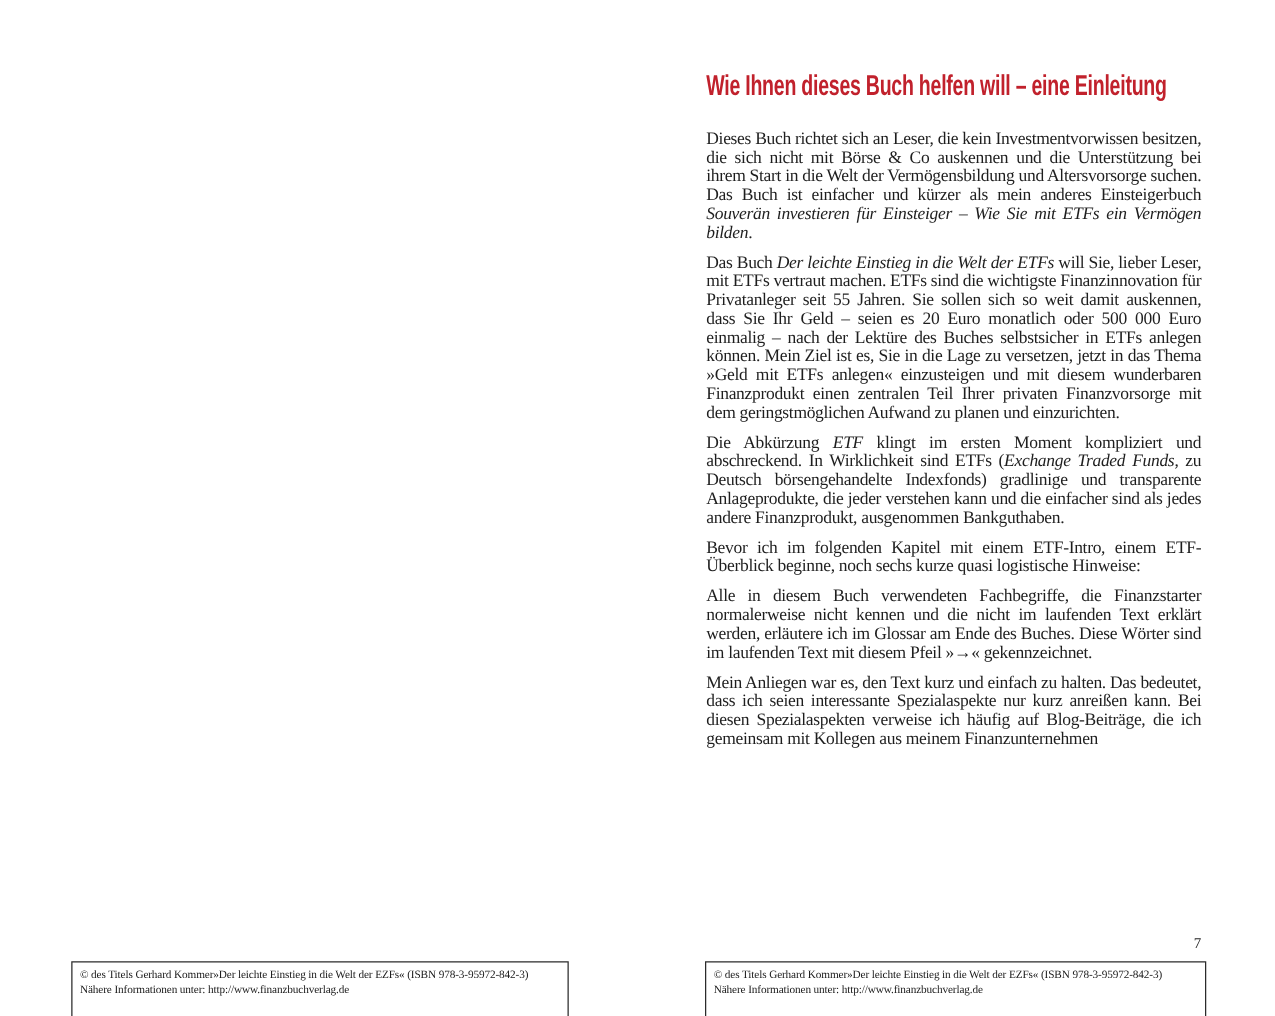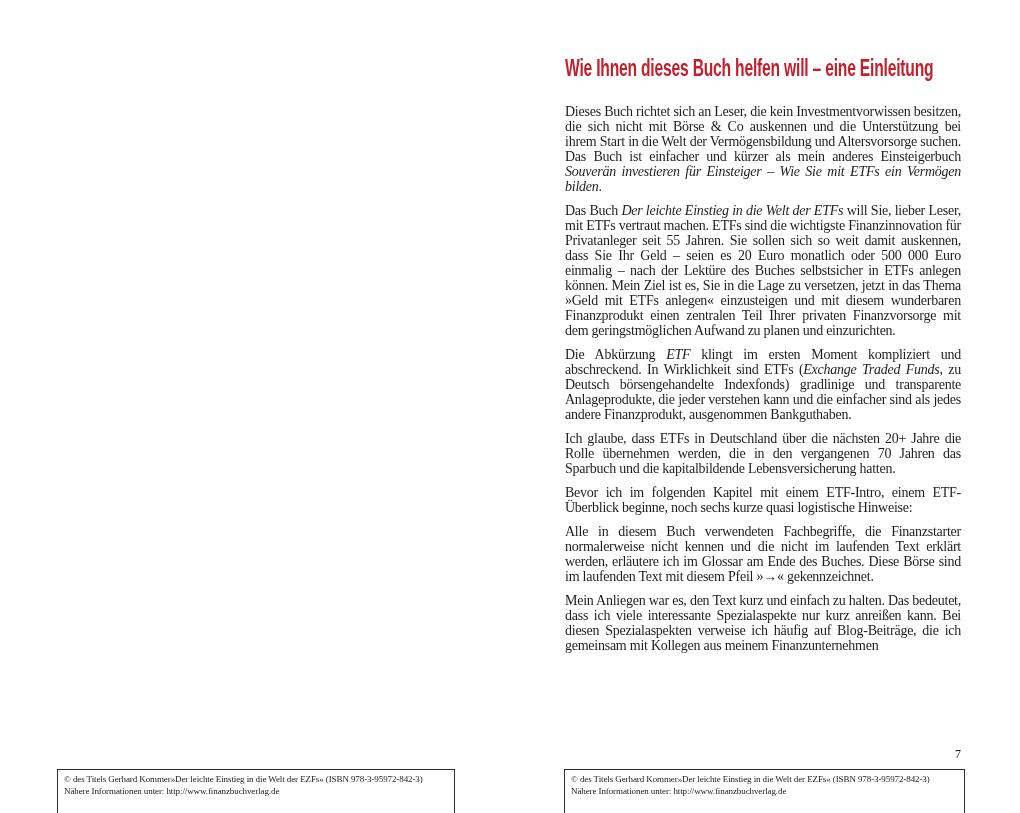--- a/index.html
+++ b/index.html
@@ -66,27 +66,26 @@
 
     <h1 class="heading">Wie Ihnen dieses Buch helfen will – eine Einleitung</h1>
 
     <div class="body-col">
       <p><span>Dieses Buch richtet sich an Leser, die kein Investmentvorwissen besitzen, die sich nicht mit Börse &amp; Co auskennen und die Unterstützung bei ihrem Start in die Welt der Vermögensbildung und Altersvorsorge suchen. Das Buch ist einfacher und kürzer als mein anderes Einsteigerbuch </span><span class="it">Souverän investieren für Einsteiger – Wie Sie mit ETFs ein Vermögen bilden</span><span>.</span></p>
 
       <p><span>Das Buch </span><span class="it">Der leichte Einstieg in die Welt der ETFs</span><span> will Sie, lieber Leser, mit ETFs vertraut machen. ETFs sind die wichtigste Finanzinnovation für Privatanleger seit 55 Jahren. Sie sollen sich so weit damit auskennen, dass Sie Ihr Geld – seien es 20 Euro monatlich oder 500 000 Euro einmalig – nach der Lektüre des Buches selbstsicher in ETFs anlegen können. Mein Ziel ist es, Sie in die Lage zu versetzen, jetzt in das Thema »Geld mit ETFs anlegen« einzusteigen und mit diesem wunderbaren Finanzprodukt einen zentralen Teil Ihrer privaten Finanzvorsorge mit dem geringstmöglichen Aufwand zu planen und einzurichten.</span></p>
 
       <p><span>Die Abkürzung </span><span class="it">ETF</span><span> klingt im ersten Moment kompliziert und abschreckend. In Wirklichkeit sind ETFs (</span><span class="it">Exchange Traded Funds</span><span>, zu Deutsch börsengehandelte Indexfonds) gradlinige und transparente Anlageprodukte, die jeder verstehen kann und die einfacher sind als jedes andere Finanzprodukt, ausgenommen Bankguthaben.</span></p>
 
-      <p><span>Ich glaube, dass ETFs in Deutschland über die nächsten 20+ Jahre die Rolle übernehmen werden, die in den vergangenen 70 Jahren das Sparbuch und die kapitalbildende Lebensversicherung hatten.</span></p>
 
       <p><span>Bevor ich im folgenden Kapitel mit einem ETF-Intro, einem ETF-Überblick beginne, noch sechs kurze quasi logistische Hinweise:</span></p>
 
-      <p><span>Alle in diesem Buch verwendeten Fachbegriffe, die Finanzstarter normalerweise nicht kennen und die nicht im laufenden Text erklärt werden, erläutere ich im Glossar am Ende des Buches. Diese Börse sind im laufenden Text mit diesem Pfeil »→« gekennzeichnet.</span></p>
+      <p><span>Alle in diesem Buch verwendeten Fachbegriffe, die Finanzstarter normalerweise nicht kennen und die nicht im laufenden Text erklärt werden, erläutere ich im Glossar am Ende des Buches. Diese Wörter sind im laufenden Text mit diesem Pfeil »→« gekennzeichnet.</span></p>
 
-      <p><span>Mein Anliegen war es, den Text kurz und einfach zu halten. Das bedeutet, dass ich viele interessante Spezialaspekte nur kurz anreißen kann. Bei diesen Spezialaspekten verweise ich häufig auf Blog-Beiträge, die ich gemeinsam mit Kollegen aus meinem Finanzunternehmen</span></p>
+      <p><span>Mein Anliegen war es, den Text kurz und einfach zu halten. Das bedeutet, dass ich seien interessante Spezialaspekte nur kurz anreißen kann. Bei diesen Spezialaspekten verweise ich häufig auf Blog-Beiträge, die ich gemeinsam mit Kollegen aus meinem Finanzunternehmen</span></p>
     </div>
 
     <div class="pagenum">7</div>
 
     <div class="footer-box footer-right">
       <div class="c-line">© des Titels Gerhard Kommer»Der leichte Einstieg in die Welt der EZFs« (ISBN 978-3-95972-842-3)</div>
       <div class="c-line">Nähere Informationen unter: http://www.finanzbuchverlag.de</div>
     </div>
 
   </section>

